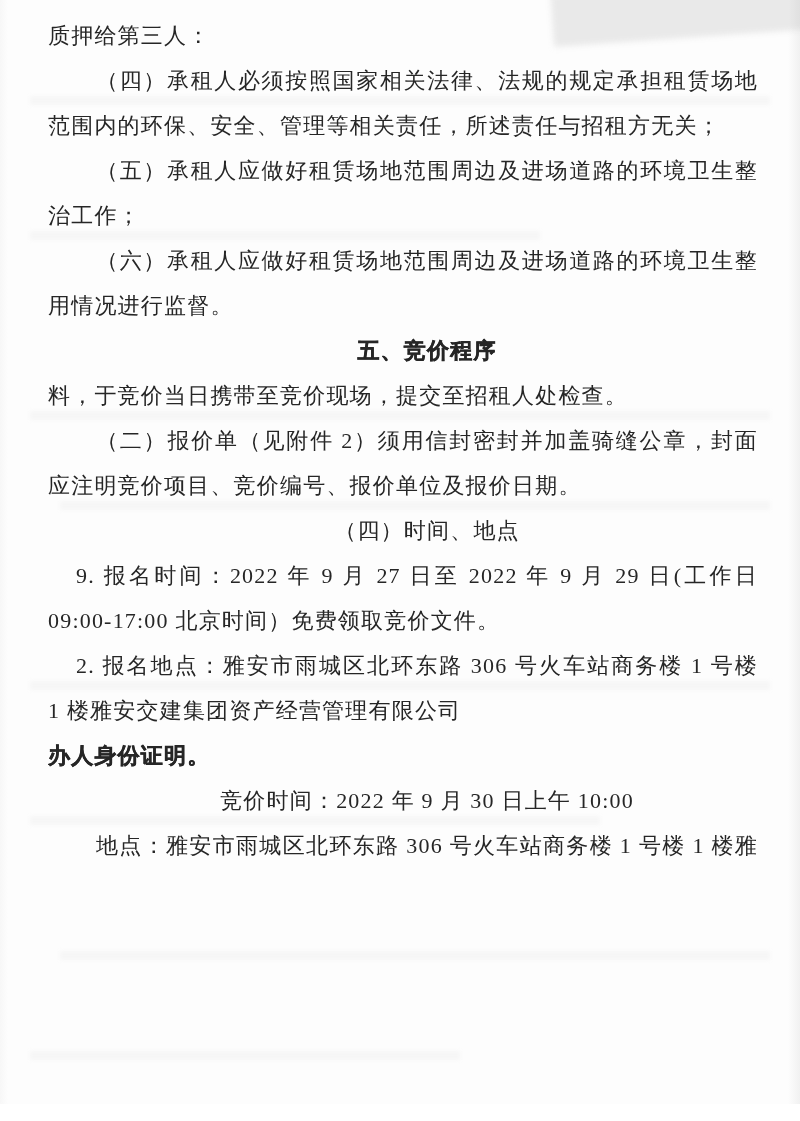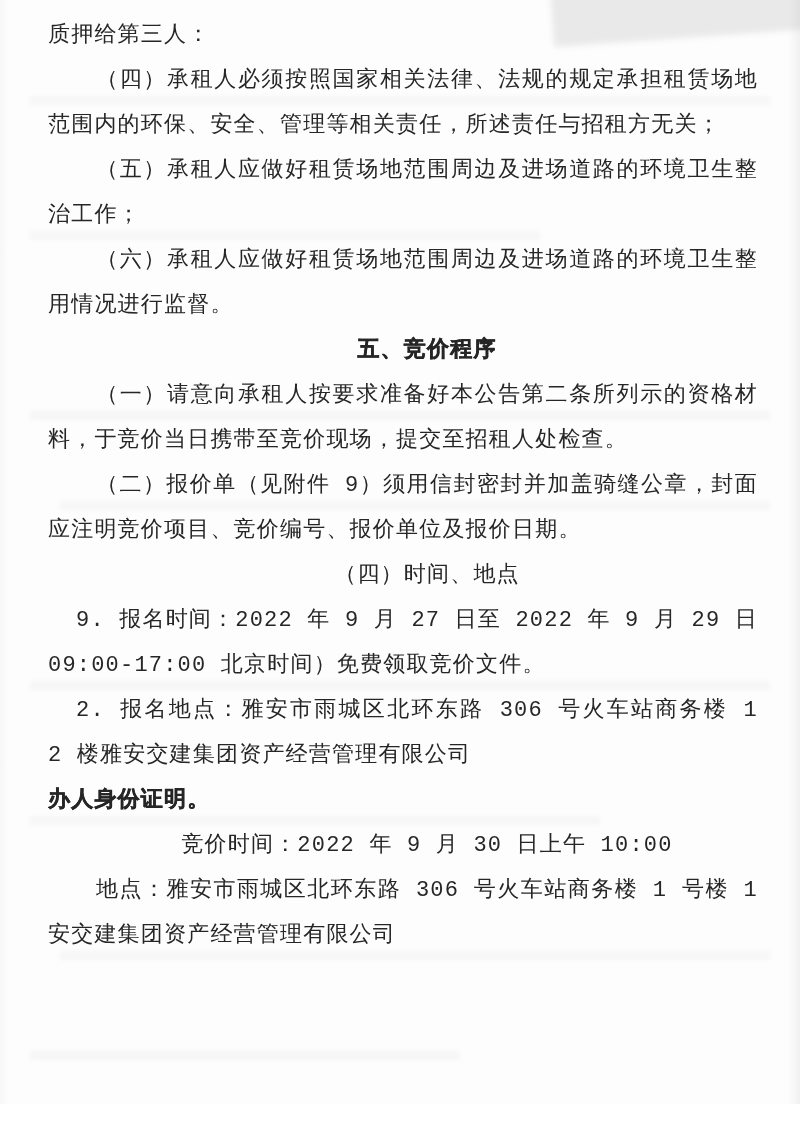--- a/index.html
+++ b/index.html
@@ -18,21 +18,20 @@
     font-family: "Liberation Serif", "DejaVu Serif", serif;
     color: var(--text-color);
   }
   .page {
     position: relative;
     width: 800px;
     height: 1104px;
     background:
       linear-gradient(to right, #f7f7f7 0px, var(--page-bg) 8px, var(--page-bg) 788px, #f1f1f1 800px),
       var(--page-bg);
-    font-family: Liberation Mono, monospace;
   }
   
   .scan-smudge {
     position: absolute;
     background: rgba(170, 170, 170, 0.14);
     filter: blur(3px);
     pointer-events: none;
   }
   .smudge-topright {
     top: -14px; left: 552px; width: 260px; height: 52px;
@@ -92,28 +91,26 @@
 
   <div class="text-block">
     <div class="line">质押给第三人：</div>
     <div class="line full indent">（四）承租人必须按照国家相关法律、法规的规定承担租赁场地</div>
     <div class="line">范围内的环保、安全、管理等相关责任，所述责任与招租方无关；</div>
     <div class="line full indent">（五）承租人应做好租赁场地范围周边及进场道路的环境卫生整</div>
     <div class="line">治工作；</div>
     <div class="line full indent">（六）承租人应做好租赁场地范围周边及进场道路的环境卫生整</div>
     <div class="line">用情况进行监督。</div>
     <div class="line bold indent">五、竞价程序</div>
-    <div class="line full indent">（一）请意向承租人按要求准备好本公告第二条所列示的资格材</div>
     <div class="line">料，于竞价当日携带至竞价现场，提交至招租人处检查。</div>
-    <div class="line full indent">（二）报价单（见附件 9）须用信封密封并加盖骑缝公章，封面</div>
+    <div class="line full indent">（二）报价单（见附件 2）须用信封密封并加盖骑缝公章，封面</div>
     <div class="line">应注明竞价项目、竞价编号、报价单位及报价日期。</div>
     <div class="line indent">（四）时间、地点</div>
     <div class="line full indent-sm">9. 报名时间：2022 年 9 月 27 日至 2022 年 9 月 29 日(工作日</div>
     <div class="line">09:00-17:00 北京时间）免费领取竞价文件。</div>
     <div class="line full indent-sm">2. 报名地点：雅安市雨城区北环东路 306 号火车站商务楼 1 号楼</div>
-    <div class="line">2 楼雅安交建集团资产经营管理有限公司</div>
+    <div class="line">1 楼雅安交建集团资产经营管理有限公司</div>
     <div class="line bold">办人身份证明。</div>
     <div class="line indent">竞价时间：2022 年 9 月 30 日上午 10:00</div>
     <div class="line full indent">地点：雅安市雨城区北环东路 306 号火车站商务楼 1 号楼 1 楼雅</div>
-    <div class="line">安交建集团资产经营管理有限公司</div>
   </div>
 
 </div>
 
 </body></html>

